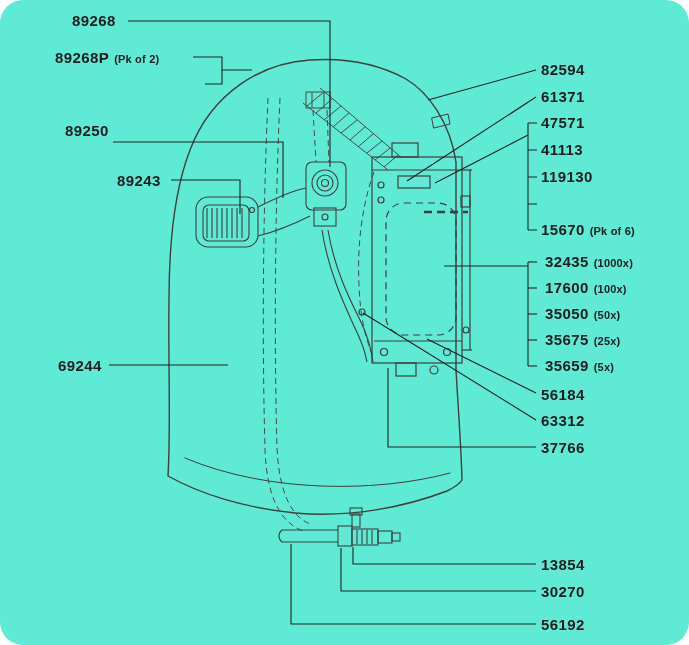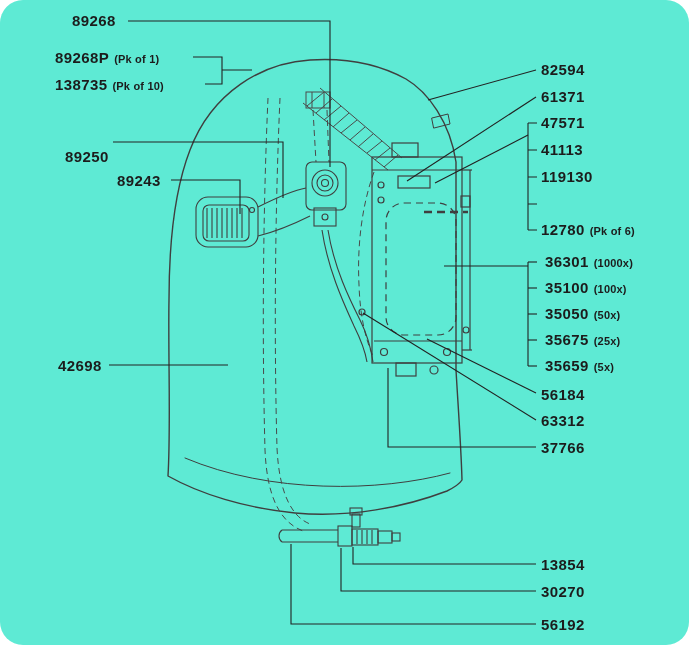--- a/index.html
+++ b/index.html
@@ -151,35 +151,34 @@
       <polyline points="536,393 427,339"></polyline>
       <polyline points="536,420 363,313"></polyline>
       <polyline points="536,447 388,447 388,368"></polyline>
       <polyline points="536,564 353,564 353,547"></polyline>
       <polyline points="536,591 341,591 341,548"></polyline>
       <polyline points="536,624 291,624 291,544"></polyline>
     </g>
   </svg>
 
   <div class="label" style="left:72px;top:12px"><span class="part">89268</span><span class="suffix"></span></div>
-  <div class="label" style="left:55px;top:49px"><span class="part">89268P</span><span class="suffix">(Pk of 1)</span></div>
-  <div class="label" style="left:55px;top:76px"><span class="part">138735</span><span class="suffix">(Pk of 10)</span></div>
-  <div class="label" style="left:65px;top:148px"><span class="part">89250</span><span class="suffix"></span></div>
+  <div class="label" style="left:55px;top:49px"><span class="part">89268P</span><span class="suffix">(Pk of 2)</span></div>
+  <div class="label" style="left:65px;top:122px"><span class="part">89250</span><span class="suffix"></span></div>
   <div class="label" style="left:117px;top:172px"><span class="part">89243</span><span class="suffix"></span></div>
-  <div class="label" style="left:58px;top:357px"><span class="part">42698</span><span class="suffix"></span></div>
+  <div class="label" style="left:58px;top:357px"><span class="part">69244</span><span class="suffix"></span></div>
 
   <div class="label" style="left:541px;top:61px"><span class="part">82594</span><span class="suffix"></span></div>
   <div class="label" style="left:541px;top:88px"><span class="part">61371</span><span class="suffix"></span></div>
   <div class="label" style="left:541px;top:114px"><span class="part">47571</span><span class="suffix"></span></div>
   <div class="label" style="left:541px;top:141px"><span class="part">41113</span><span class="suffix"></span></div>
   <div class="label" style="left:541px;top:168px"><span class="part">119130</span><span class="suffix"></span></div>
-  <div class="label" style="left:541px;top:221px"><span class="part">12780</span><span class="suffix">(Pk of 6)</span></div>
+  <div class="label" style="left:541px;top:221px"><span class="part">15670</span><span class="suffix">(Pk of 6)</span></div>
 
-  <div class="label" style="left:545px;top:253px"><span class="part">36301</span><span class="suffix">(1000x)</span></div>
-  <div class="label" style="left:545px;top:279px"><span class="part">35100</span><span class="suffix">(100x)</span></div>
+  <div class="label" style="left:545px;top:253px"><span class="part">32435</span><span class="suffix">(1000x)</span></div>
+  <div class="label" style="left:545px;top:279px"><span class="part">17600</span><span class="suffix">(100x)</span></div>
   <div class="label" style="left:545px;top:305px"><span class="part">35050</span><span class="suffix">(50x)</span></div>
   <div class="label" style="left:545px;top:331px"><span class="part">35675</span><span class="suffix">(25x)</span></div>
   <div class="label" style="left:545px;top:357px"><span class="part">35659</span><span class="suffix">(5x)</span></div>
 
   <div class="label" style="left:541px;top:386px"><span class="part">56184</span><span class="suffix"></span></div>
   <div class="label" style="left:541px;top:412px"><span class="part">63312</span><span class="suffix"></span></div>
   <div class="label" style="left:541px;top:439px"><span class="part">37766</span><span class="suffix"></span></div>
   <div class="label" style="left:541px;top:556px"><span class="part">13854</span><span class="suffix"></span></div>
   <div class="label" style="left:541px;top:583px"><span class="part">30270</span><span class="suffix"></span></div>
   <div class="label" style="left:541px;top:616px"><span class="part">56192</span><span class="suffix"></span></div>

